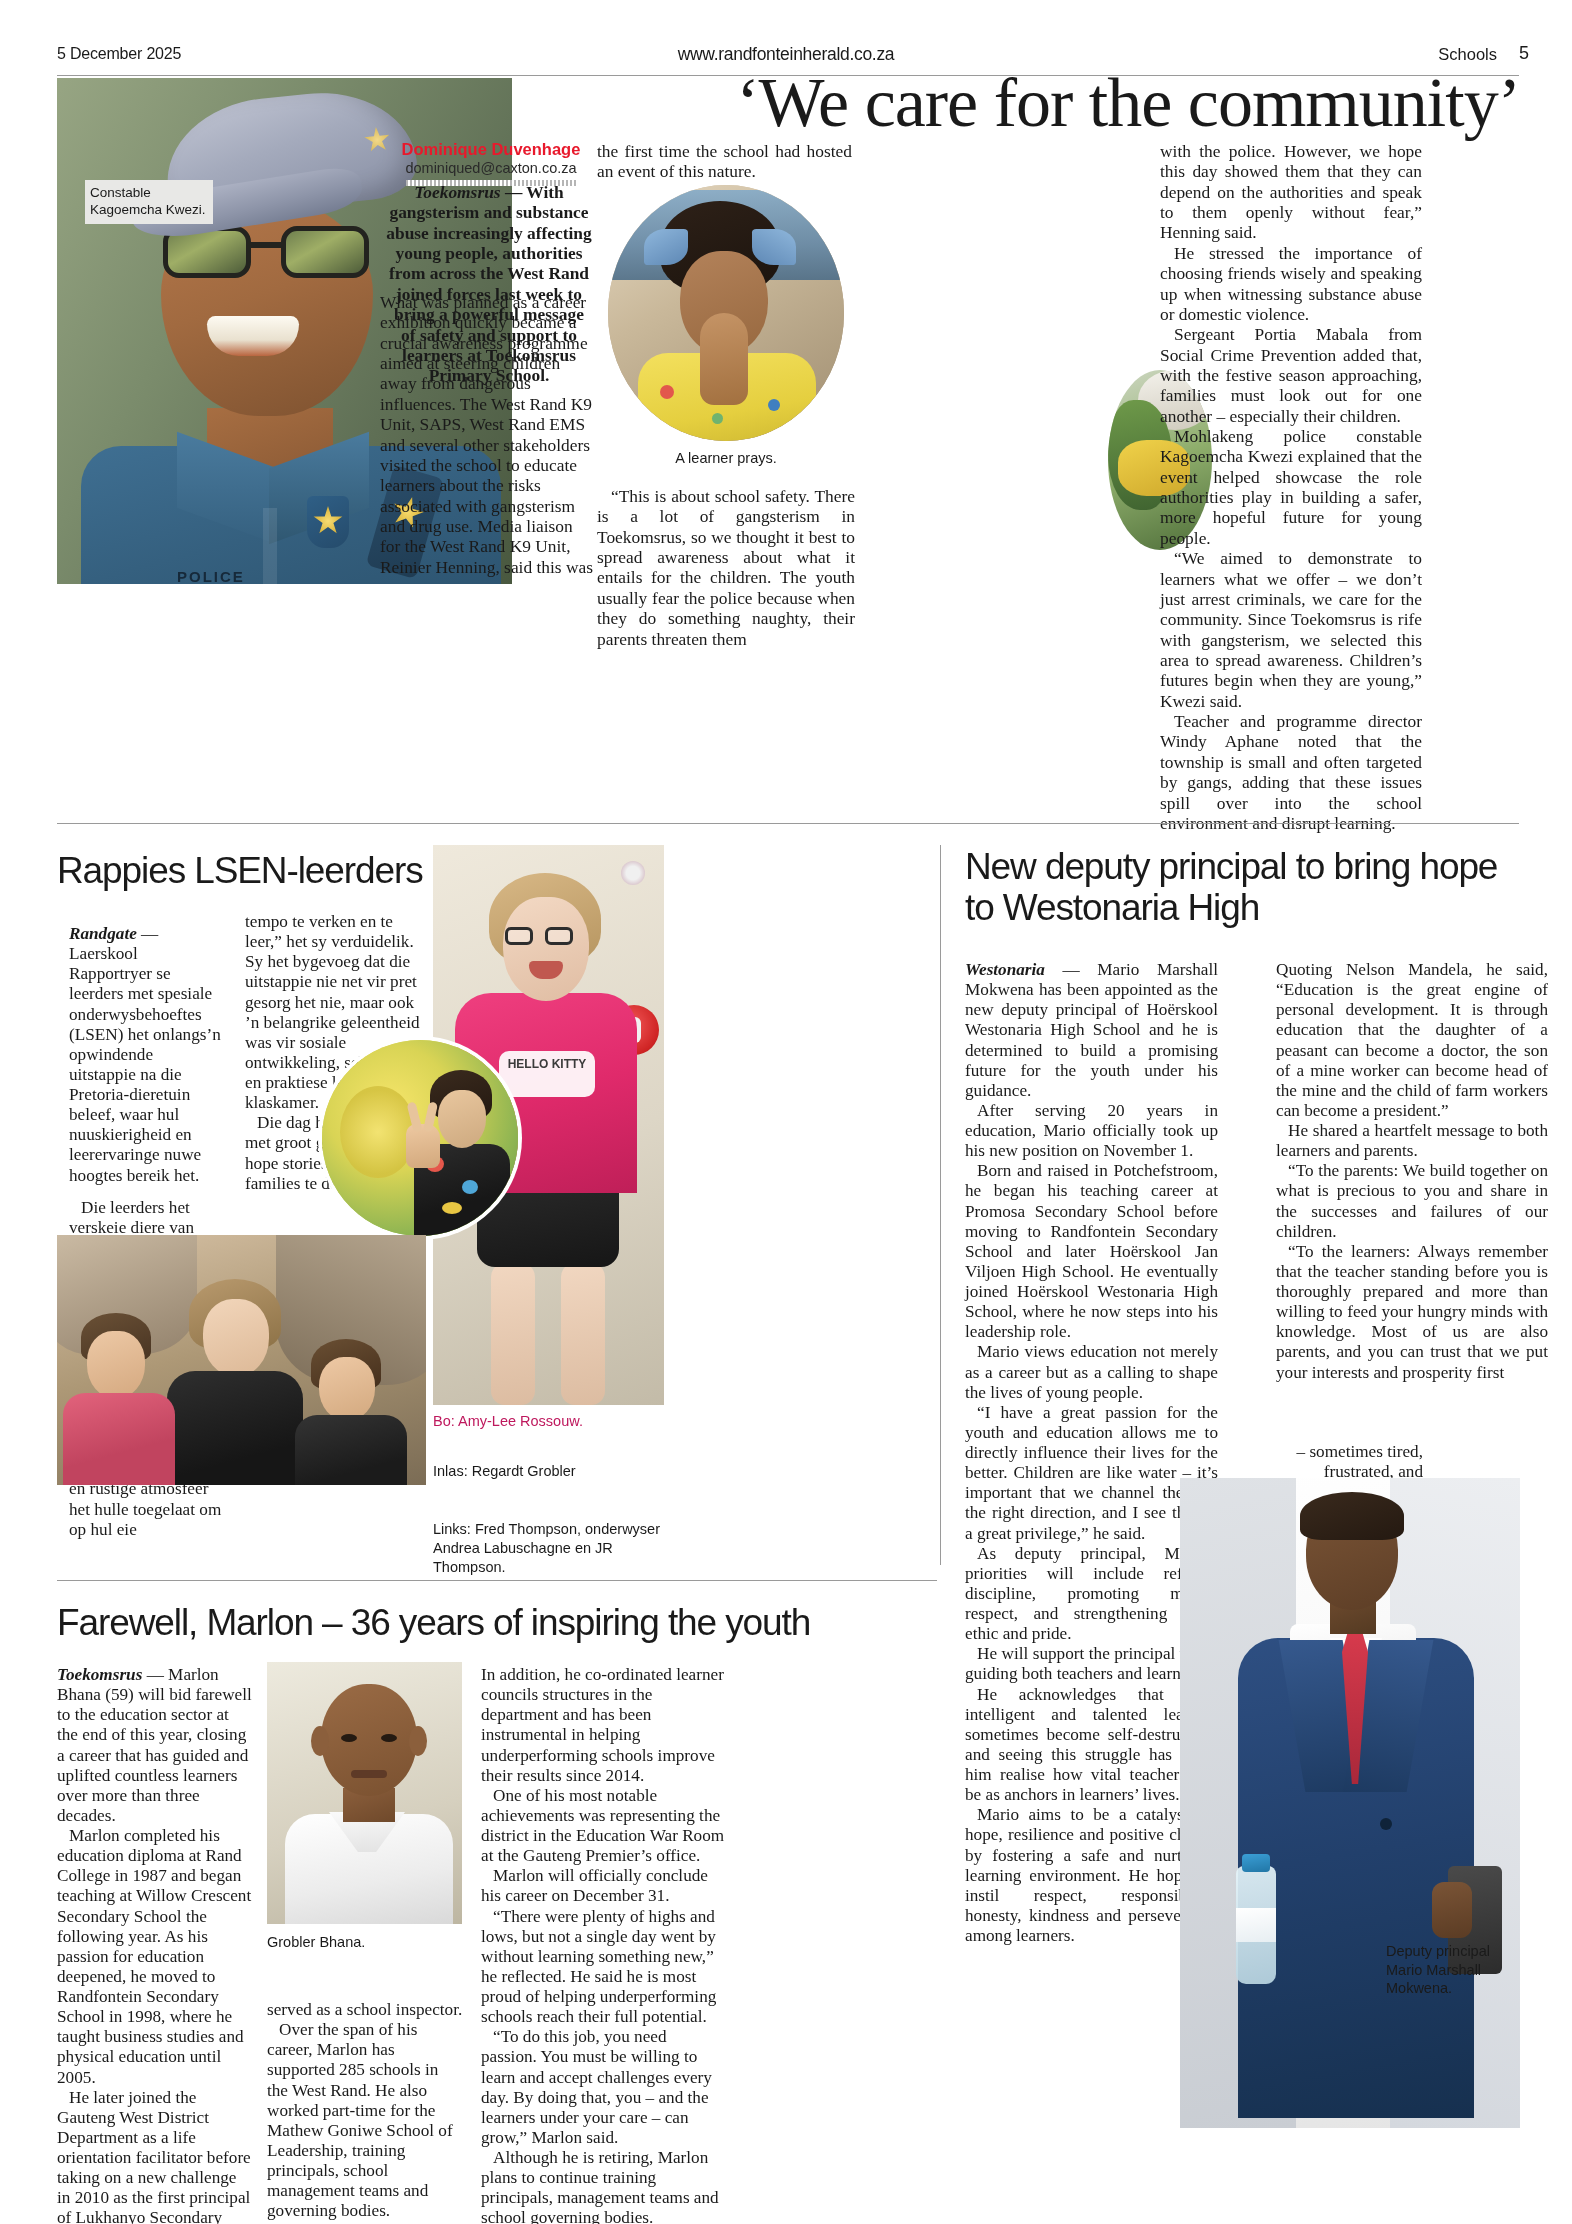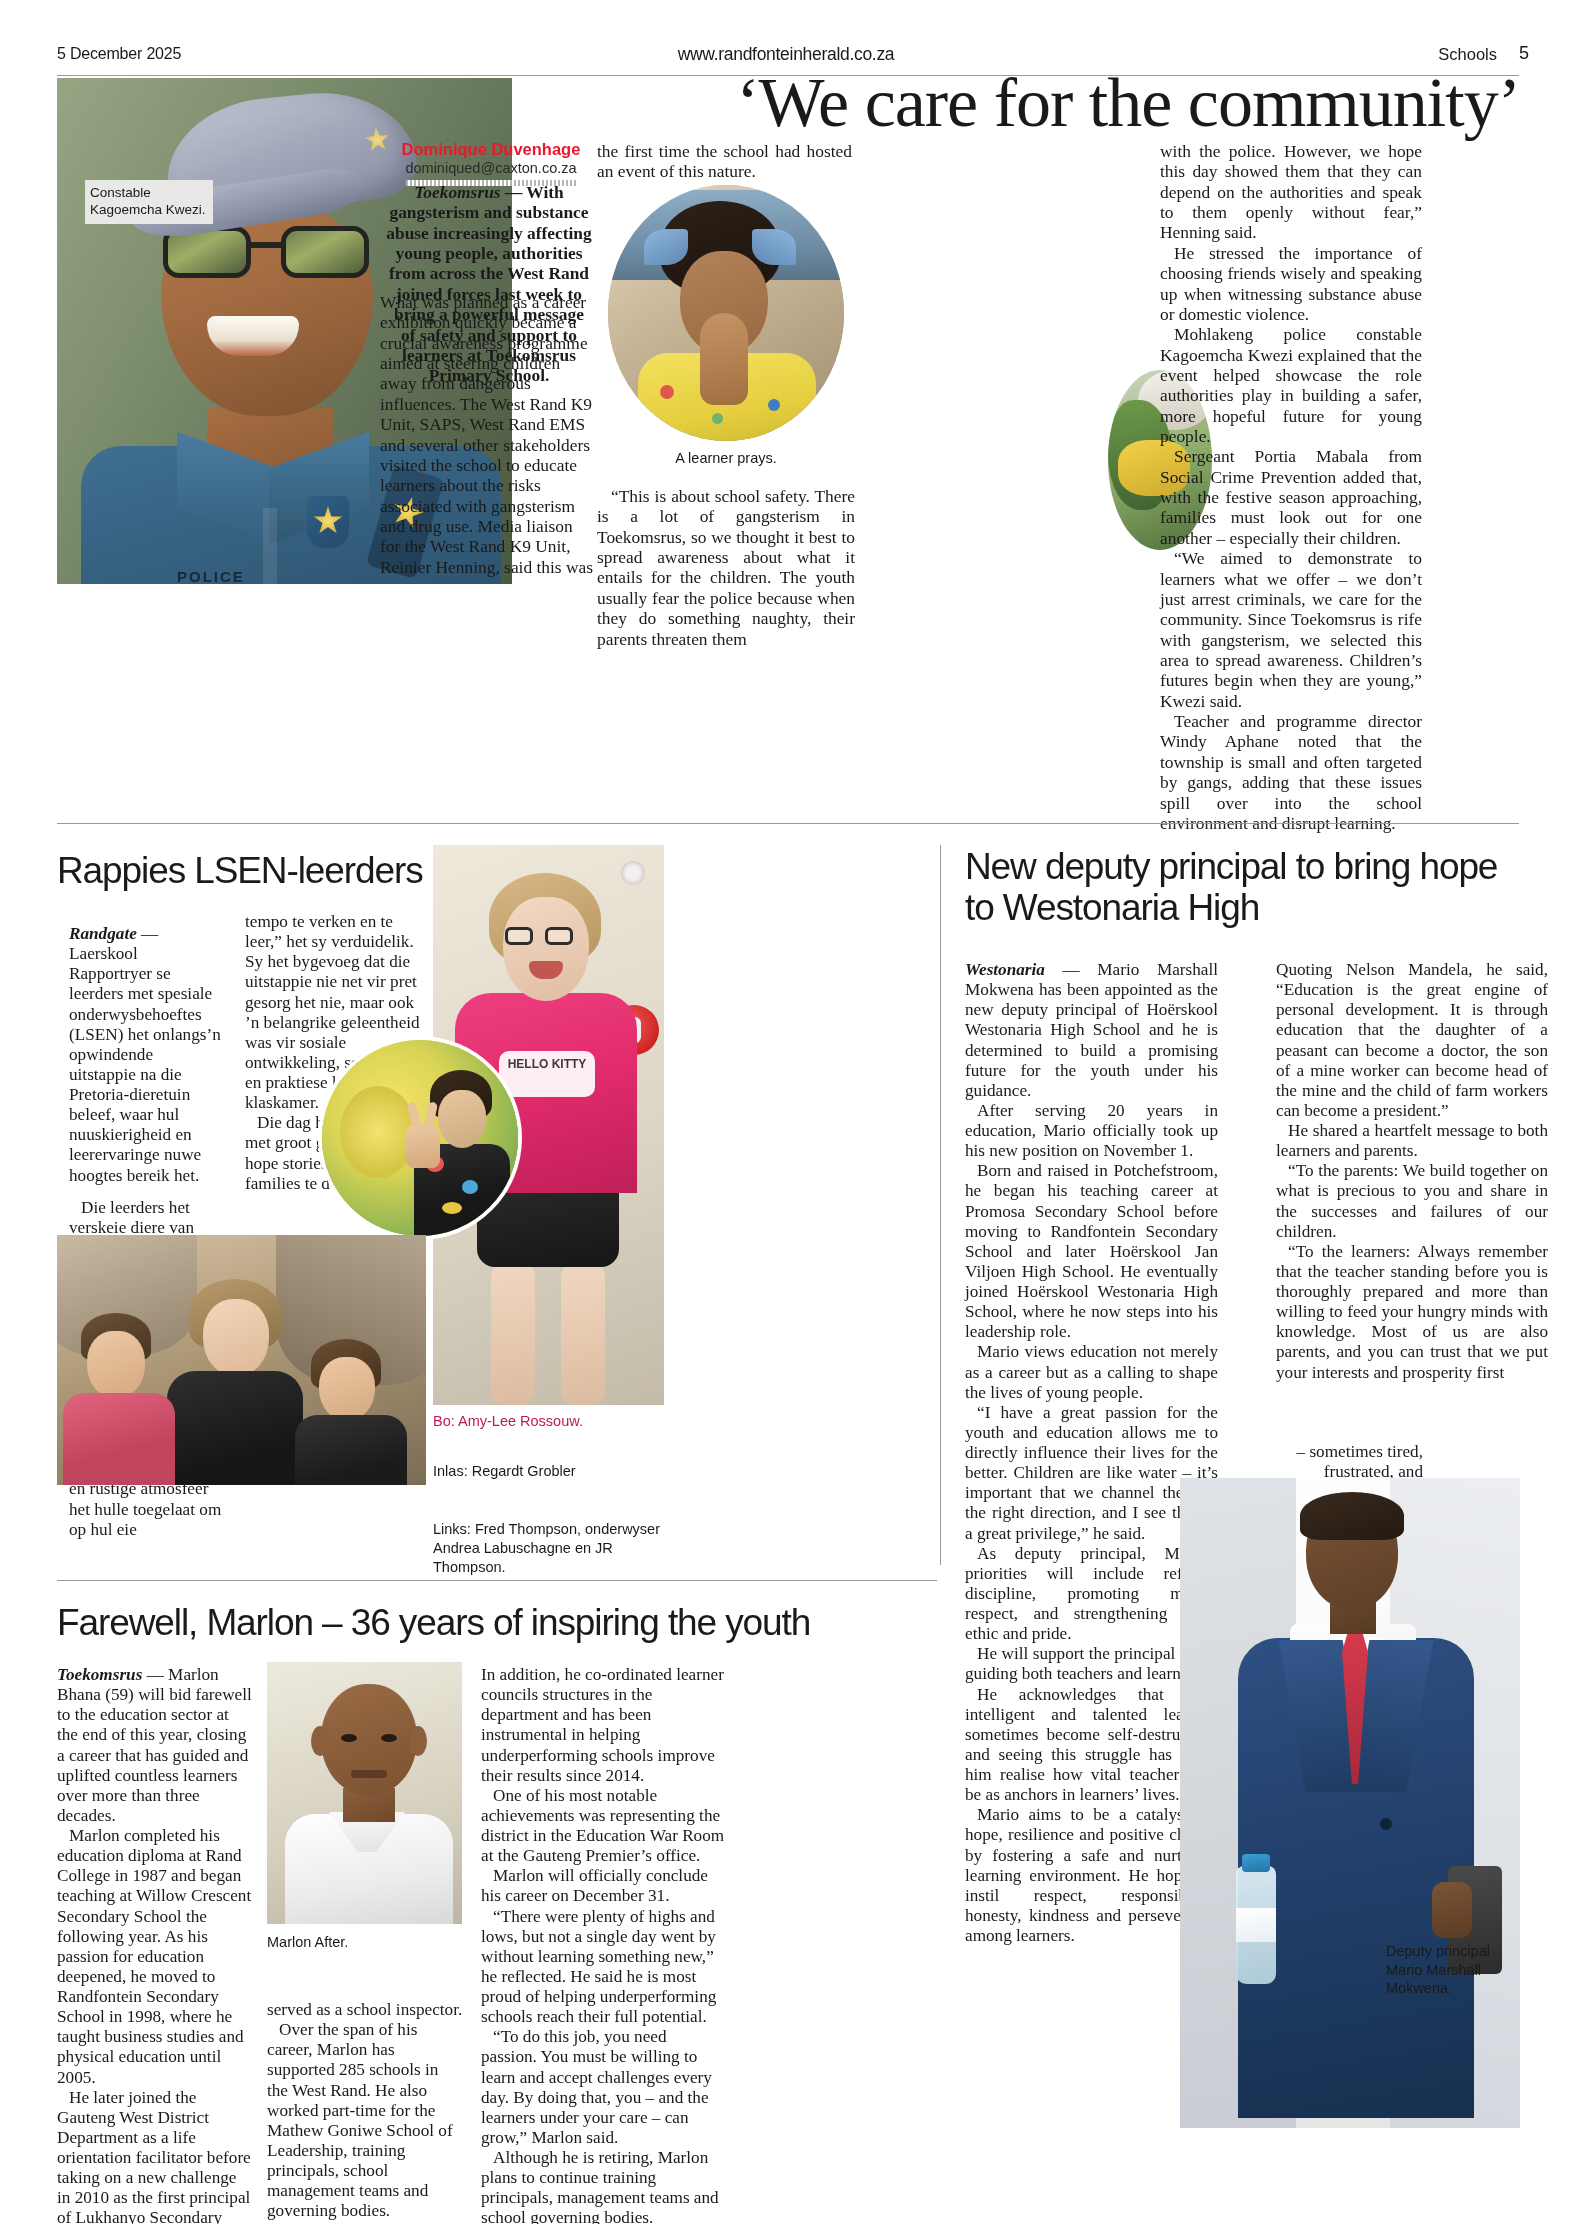--- a/index.html
+++ b/index.html
@@ -732,22 +732,22 @@
 
   <div class="photo-green">
     <div class="pg-white"></div>
     <div class="pg-green"></div>
     <div class="pg-yellow"></div>
   </div>
 
   <div class="lead-c3">
     <p class="first">with the police. However, we hope this day showed them that they can depend on the authorities and speak to them openly without fear,” Henning said.</p>
     <p>He stressed the importance of choosing friends wisely and speaking up when witnessing substance abuse or domestic violence.</p>
+    <p>Sergeant Portia Mabala from Social Crime Prevention added that, with the festive season approaching, families must look out for one another – especially their children.</p>
     <p>Mohlakeng police constable Kagoemcha Kwezi explained that the event helped showcase the role authorities play in building a safer, more hopeful future for young people.</p>
-    <p>Sergeant Portia Mabala from Social Crime Prevention added that, with the festive season approaching, families must look out for one another – especially their children.</p>
     <p>“We aimed to demonstrate to learners what we offer – we don’t just arrest criminals, we care for the community. Since Toekomsrus is rife with gangsterism, we selected this area to spread awareness. Children’s futures begin when they are young,” Kwezi said.</p>
     <p>Teacher and programme director Windy Aphane noted that the township is small and often targeted by gangs, adding that these issues spill over into the school environment and disrupt learning.</p>
   </div>
 
   <div class="tier2-rule"></div>
   <div class="tier2-vrule"></div>
 
   <div class="head-rappies">Rappies LSEN-leerders bederf</div>
 
   <div class="rap-c1">
@@ -870,21 +870,21 @@
     <div class="ml-shirt"></div>
     <div class="ml-collar"></div>
     <div class="ml-neck"></div>
     <div class="ml-head"></div>
     <div class="ml-earL"></div>
     <div class="ml-earR"></div>
     <div class="ml-eyeL"></div>
     <div class="ml-eyeR"></div>
     <div class="ml-mouth"></div>
   </div>
-  <div class="caption-marlon">Marlon After.</div>
+  <div class="caption-marlon">Grobler Bhana.</div>
 
   <div class="fw-c2">
     <p class="first">served as a school inspector.</p>
     <p>Over the span of his career, Marlon has supported 285 schools in the West Rand. He also worked part-time for the Mathew Goniwe School of Leadership, training principals, school management teams and governing bodies.</p>
   </div>
 
   <div class="fw-c3">
     <p class="first">In addition, he co-ordinated learner councils structures in the department and has been instrumental in helping underperforming schools improve their results since 2014.</p>
     <p>One of his most notable achievements was representing the district in the Education War Room at the Gauteng Premier’s office.</p>
     <p>Marlon will officially conclude his career on December 31.</p>

